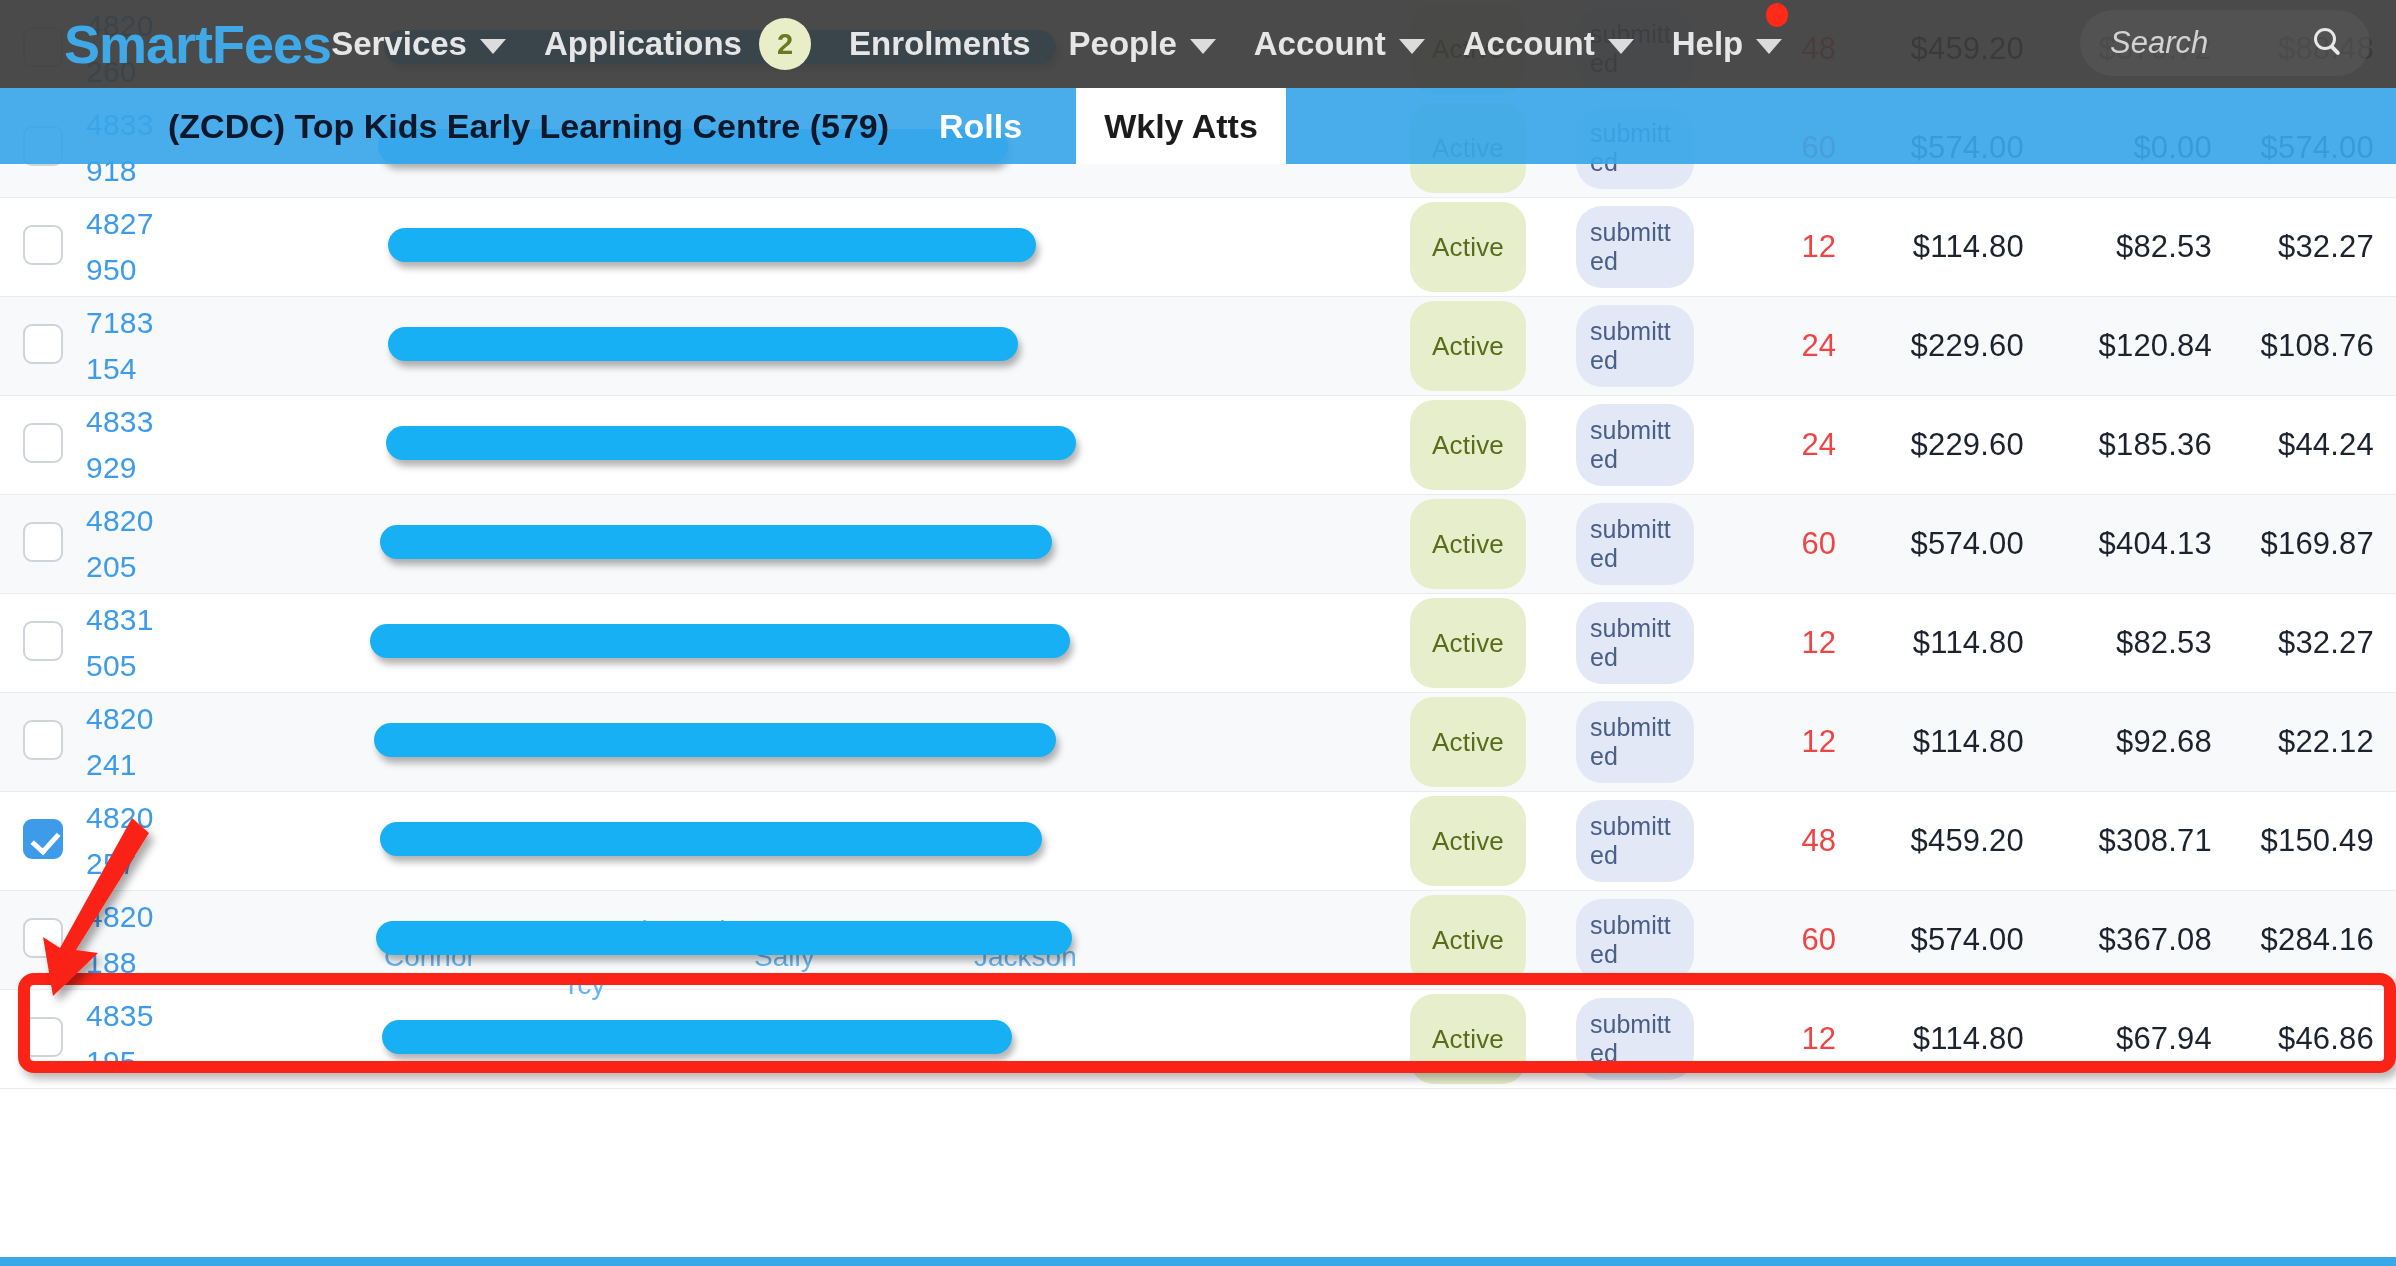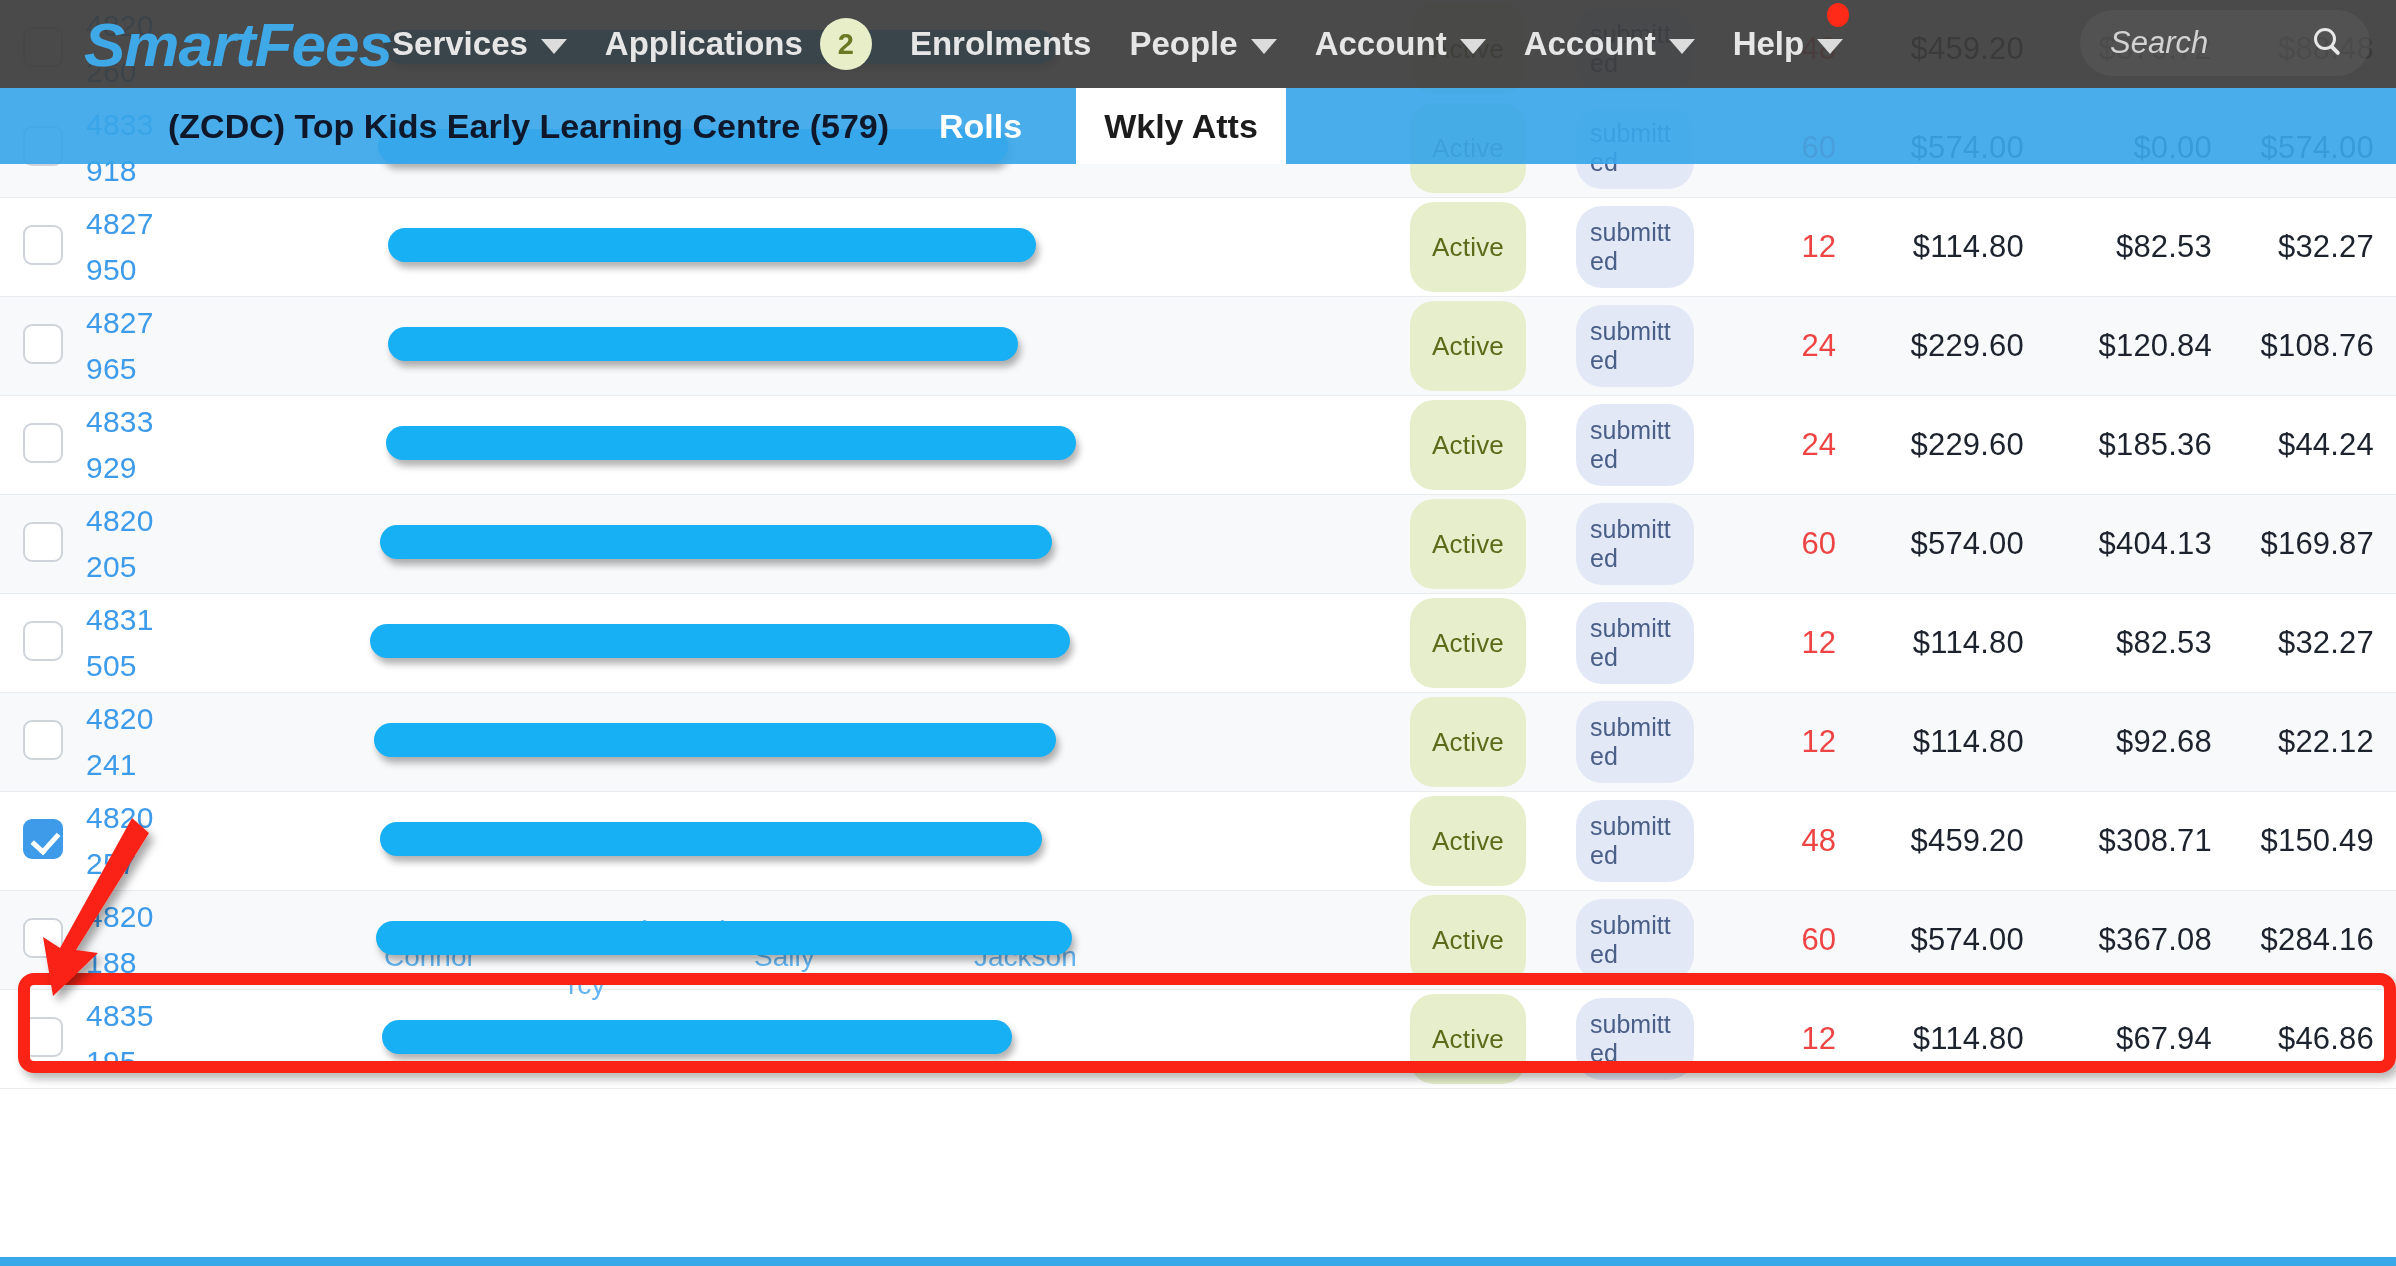--- a/index.html
+++ b/index.html
@@ -113,24 +113,23 @@
 
   
   .navbar {
     position: absolute; left: 0; top: 0;
     width: 2396px; height: 88px;
     background: rgba(60,60,60,.93);
     display: flex; align-items: center;
     z-index: 40;
   }
   .brand {
-    margin-left: 84px;
-    font-size: 62px;
+    margin-left: 64px;
+    font-size: 54px;
     font-weight: bold;
-    font-style: italic;
     color: #3fa9e8;
     font-family: "Liberation Sans", sans-serif;
     letter-spacing: -1px;
   }
   .navitems { display: flex; align-items: center; gap: 38px; }
   .navitem {
     display: flex; align-items: center; gap: 13px;
     color: #e6e6e6;
     font-size: 33px;
     font-weight: bold;
@@ -303,21 +302,21 @@
             <td class="c-status"><span class="badge-active">Active</span></td>
             <td class="c-sub"><span class="badge-sub">submitted</span></td>
             <td class="c-qty"><span class="num">12</span></td>
             <td class="c-money"><span class="money">$114.80</span></td>
             <td class="c-money"><span class="money">$82.53</span></td>
             <td class="c-money last"><span class="money">$32.27</span></td>
           </tr>
           <tr class="alt">
             <td class="c-check"><span class="cb"></span></td>
             <td class="c-id">
-              <span class="idlink">48279​65</span>
+              <span class="idlink">71831​54</span>
             </td>
             <td class="c-name">
               <div class="redact-row">
                 <div class="bar" style="left: 186px; width: 630px;"></div>
               </div>
             </td>
             <td class="c-status"><span class="badge-active">Active</span></td>
             <td class="c-sub"><span class="badge-sub">submitted</span></td>
             <td class="c-qty"><span class="num">24</span></td>
             <td class="c-money"><span class="money">$229.60</span></td>

